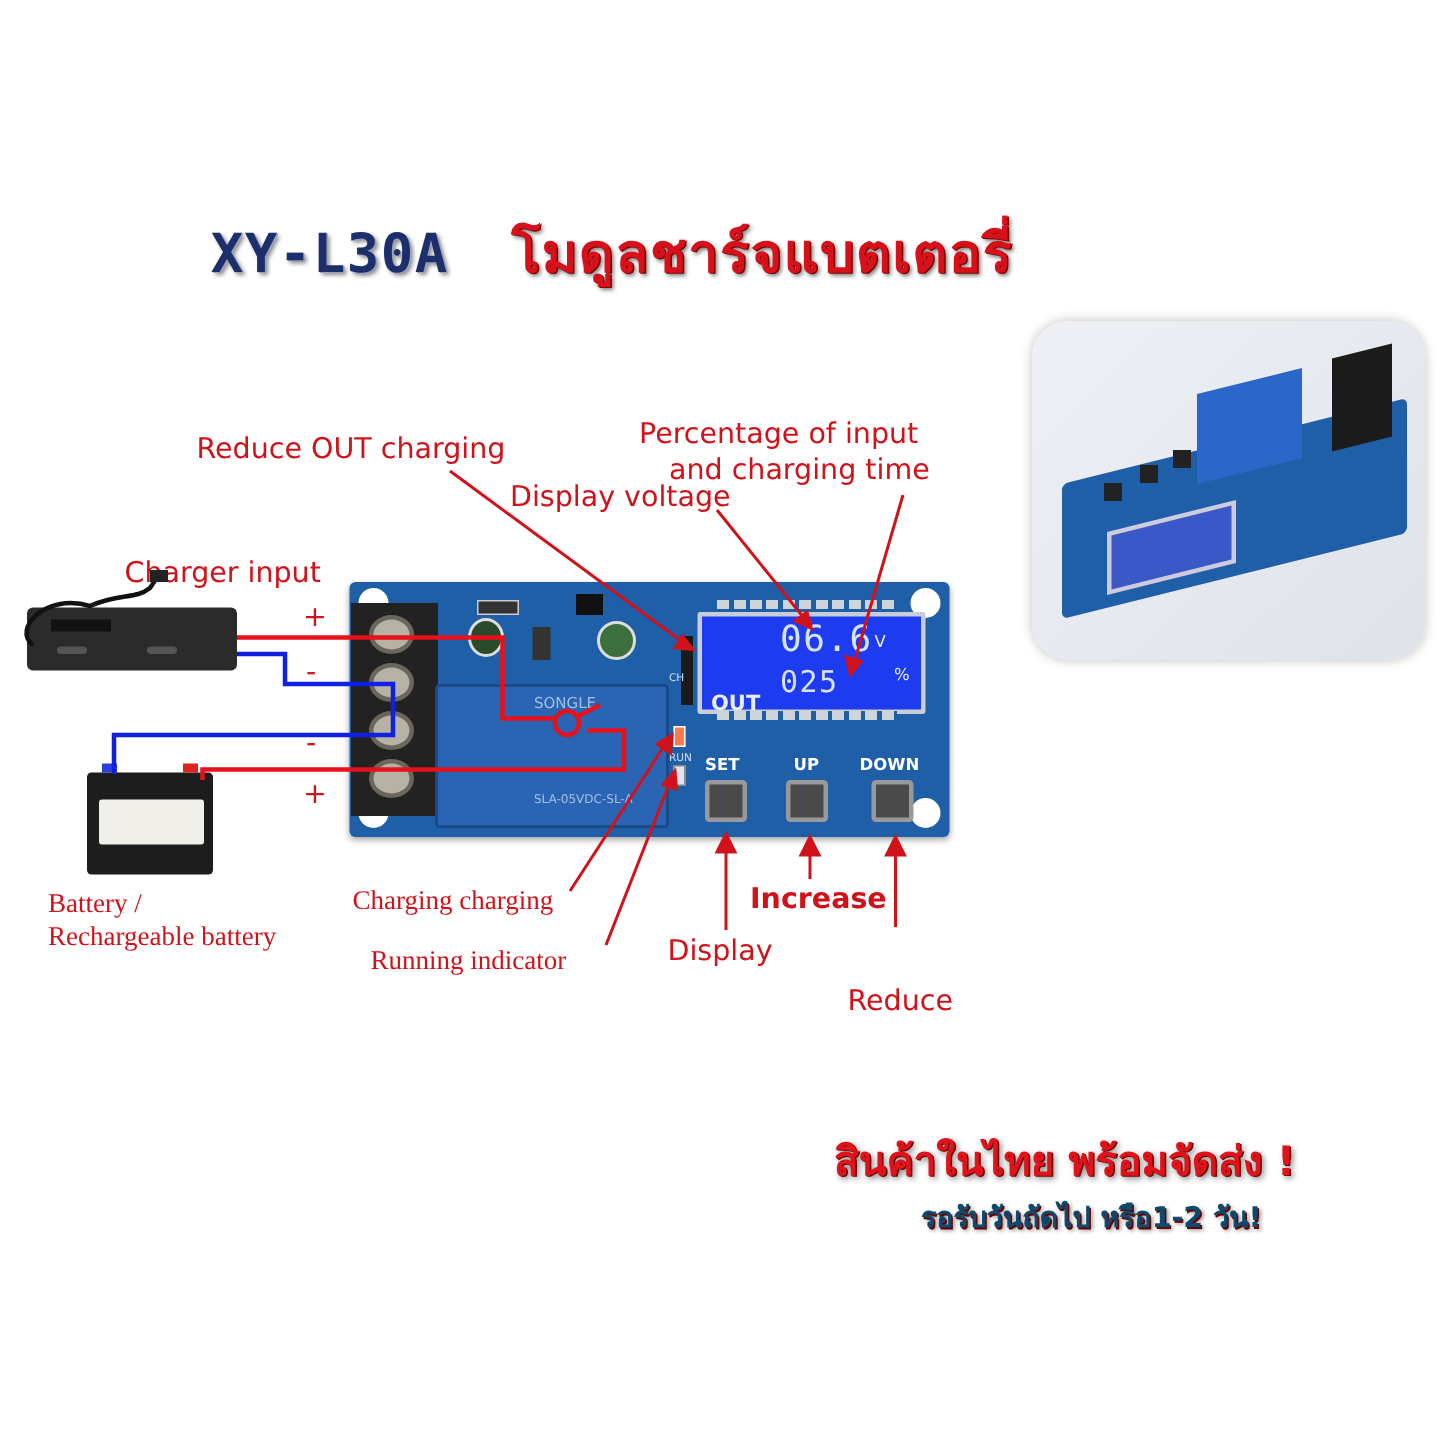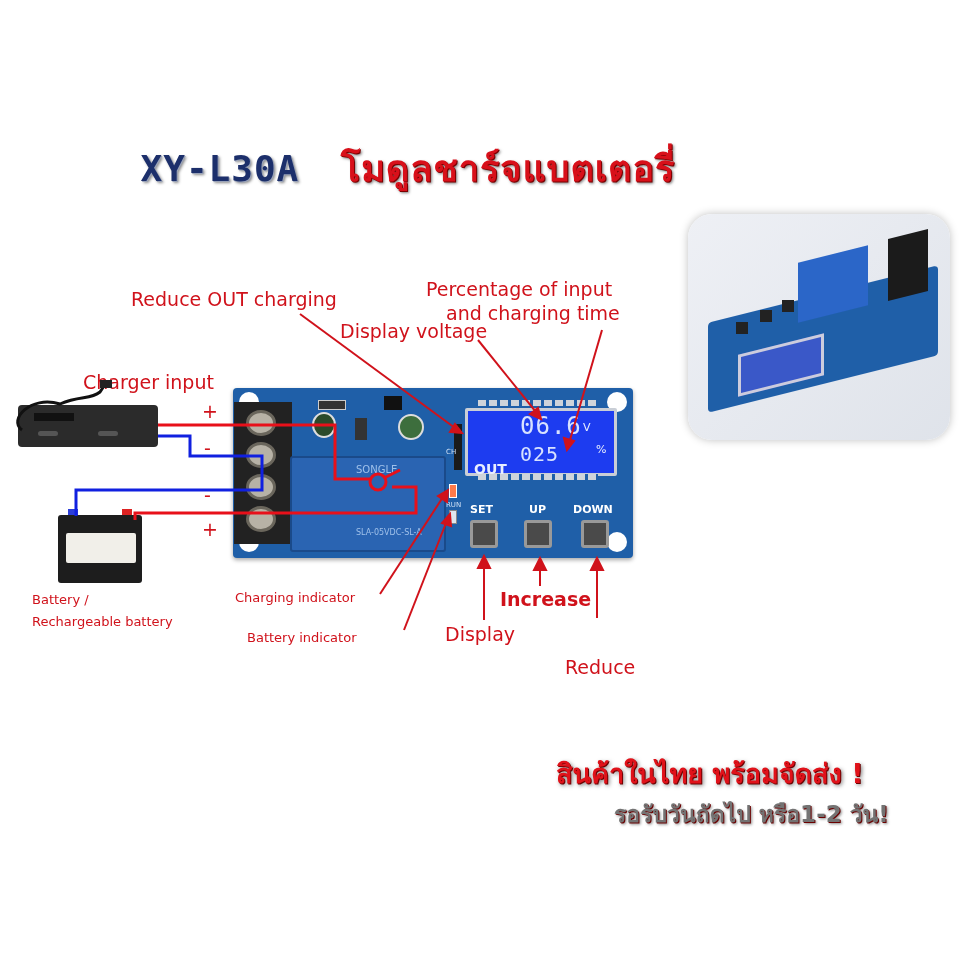--- a/index.html
+++ b/index.html
@@ -2,60 +2,60 @@
 <html><head>
 <meta charset="utf-8">
 <style>
   html, body { margin:0; padding:0; }
   body { width:960px; height:960px; background:#ffffff; position:relative; overflow:hidden; font-family:"DejaVu Sans", sans-serif; }
   .abs { position:absolute; }
   .title { top:140px; left:0; width:768px; text-align:center; font-weight:bold; font-size:36px; letter-spacing:1px;margin-left:24px; }
   .title .model { color:#1c2f6b; text-shadow:1px 1px 0 #9aa3b8, 2px 2px 3px #888; margin-right:28px; font-family:"DejaVu Sans Mono", monospace; }
   .title .thai { color:#d8101a; text-shadow:1px 1px 0 #7a0000, 2px 2px 3px #777; }
   .lbl { color:#d0121b; font-family:"DejaVu Sans", sans-serif; font-size:17px; white-space:nowrap; }
-  .lbl.small { font-size:13px; }
+  .lbl.small { font-size:18px;font-family:Liberation Serif, serif; }
   .lbl.big { font-size:19px; }
   .board { left:233px; top:388px; width:400px; height:170px; background:#1f5fa8; border-radius:4px; box-shadow:0 2px 4px rgba(0,0,0,.35); }
   .hole { width:20px; height:20px; border-radius:50%; background:#fff; }
   .terminal { left:234px; top:402px; width:58px; height:142px; background:#222; }
   .screw { left:246px; width:30px; height:26px; border-radius:50%; background:#b7b2a6; border:3px solid #6a665c; box-sizing:border-box; }
   .relay { left:290px; top:456px; width:152px; height:92px; background:#2a64b2; border:2px solid #1a4a8a; border-radius:3px; }
   .lcd { left:465px; top:408px; width:146px; height:62px; background:#1d3cf0; border:3px solid #c9ced6; border-radius:2px; }
   .lcd .out { left:6px; top:18px; color:#e8eeff; font-size:14px; font-weight:bold;margin-top:32px; }
   .lcd .v1 { left:52px; top:2px; color:#d8e2ff; font-family:"DejaVu Sans Mono", monospace; font-size:24px; line-height:26px; letter-spacing:1px; }
   .lcd .v2 { left:52px; top:30px; color:#d8e2ff; font-family:"DejaVu Sans Mono", monospace; font-size:20px; line-height:26px; letter-spacing:1px; }
   .lcd .unit1 { left:115px; top:10px; color:#e8eeff; font-size:11px; }
   .lcd .unit2 { left:128px; top:32px; color:#e8eeff; font-size:11px; }
   .btn { width:28px; height:28px; background:#4a4a4a; border:3px solid #999; box-sizing:border-box; border-radius:3px; }
   .btn-lbl { color:#fff; font-size:11px; font-weight:bold; }
   .charger { left:18px; top:405px; width:140px; height:42px; background:#2b2b2b; border-radius:4px; }
   .battery { left:58px; top:515px; width:84px; height:68px; background:#1d1d1d; border-radius:3px; }
   .battery .label { left:8px; top:18px; width:70px; height:30px; background:#f1efe9; border-radius:2px; }
   .photo { left:688px; top:214px; width:262px; height:226px; background:linear-gradient(135deg,#eef0f5,#dfe3ea); border-radius:24px; box-shadow:0 0 8px rgba(0,0,0,.25); overflow:hidden; }
   .promo1 { left:556px; top:752px; color:#e0121a; font-size:27px; font-weight:bold; text-shadow:1px 1px 0 #6b0000, 2px 2px 4px #777; }
-  .promo2 { left:614px; top:796px; color:#737373; font-size:23px; font-weight:bold; text-shadow:1px 1px 0 #6b0000, 2px 2px 3px #888; }
+  .promo2 { left:614px; top:796px; color:#0c4a6e; font-size:19px; font-weight:bold; text-shadow:1px 1px 0 #6b0000, 2px 2px 3px #888; }
   svg.overlay { position:absolute; left:0; top:0; }
 </style>
 </head>
 <body>
 
 <div class="abs title">
   <span class="model">XY-L30A</span>
   <span class="thai">โมดูลชาร์จแบตเตอรี่</span>
 </div>
 
 <div class="abs lbl big" style="left:131px; top:288px;">Reduce OUT charging</div>
 <div class="abs lbl big" style="left:426px; top:278px;">Percentage of input</div>
 <div class="abs lbl big" style="left:446px; top:302px;">and charging time</div>
 <div class="abs lbl big" style="left:340px; top:320px;">Display voltage</div>
 <div class="abs lbl big" style="left:83px; top:371px;">Charger input</div>
 <div class="abs lbl small" style="left:32px; top:592px;">Battery /</div>
 <div class="abs lbl small" style="left:32px; top:614px;">Rechargeable battery</div>
-<div class="abs lbl small" style="left:235px; top:590px;">Charging indicator</div>
-<div class="abs lbl small" style="left:247px; top:630px;">Battery indicator</div>
+<div class="abs lbl small" style="left:235px; top:590px;">Charging charging</div>
+<div class="abs lbl small" style="left:247px; top:630px;">Running indicator</div>
 <div class="abs lbl big" style="left:445px; top:623px;">Display</div>
 <div class="abs lbl big" style="left:500px; top:588px;font-weight:bold;">Increase</div>
 <div class="abs lbl big" style="left:565px; top:656px;text-align:center;">Reduce</div>
 
 <div class="abs lbl big" style="left:202px; top:400px;">+</div>
 <div class="abs lbl big" style="left:204px; top:437px;">-</div>
 <div class="abs lbl big" style="left:204px; top:484px;">-</div>
 <div class="abs lbl big" style="left:202px; top:518px;">+</div>
 
 <div class="abs charger">

